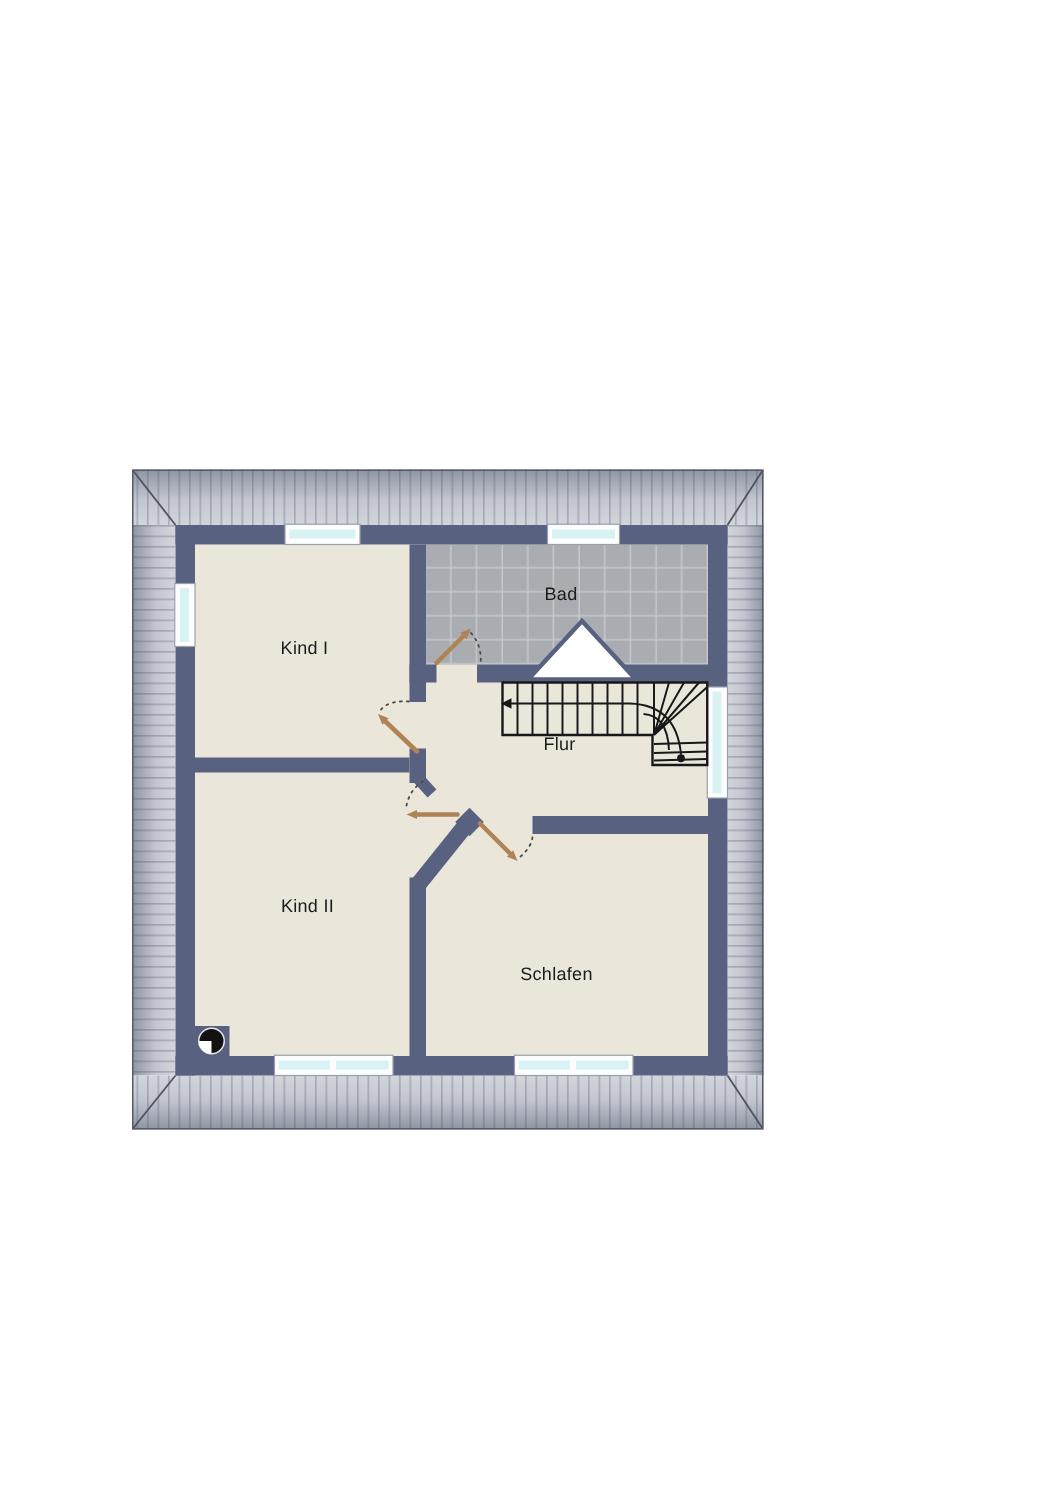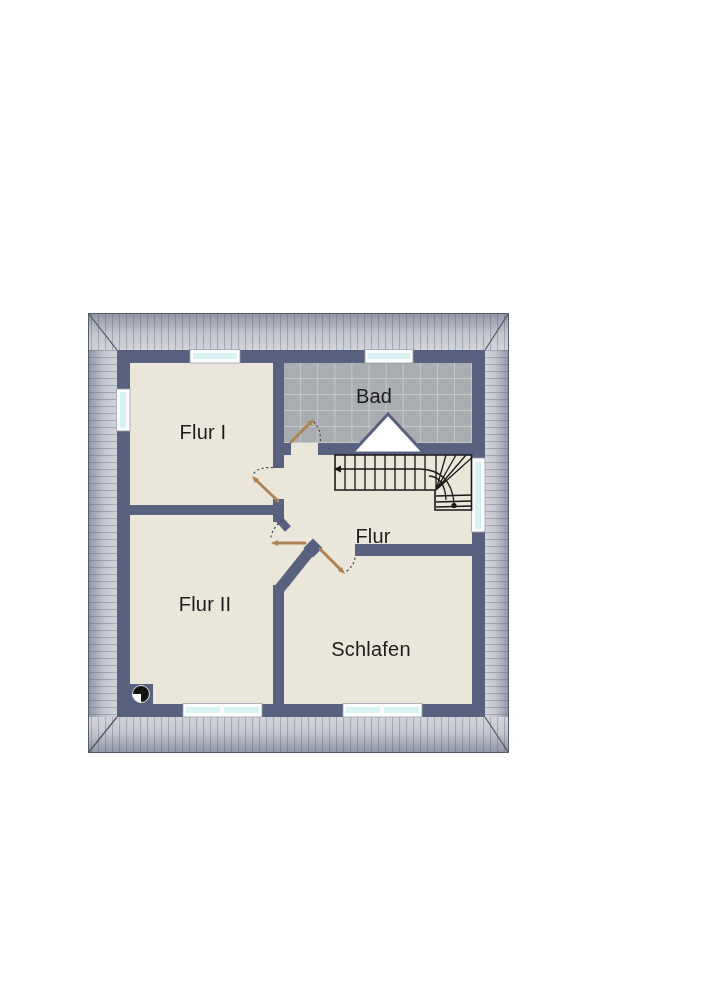--- a/index.html
+++ b/index.html
@@ -15,21 +15,21 @@
   .glass{fill:var(--c-window-glass,#d9f3f5);}
   .frame{fill:#fdfdfd;stroke:#99a0ac;stroke-width:0.8;}
   .stair{stroke:var(--c-stair-line,#181818);fill:none;stroke-width:1.6;}
   .stair-thin{stroke:var(--c-stair-line,#181818);fill:none;stroke-width:1.3;}
   .stair-fill{fill:var(--c-stair-line,#181818);}
   .leaf{stroke:var(--c-door,#b08355);stroke-width:3;fill:none;stroke-linecap:round;}
   .door-arrow{fill:var(--c-door,#b08355);}
   .swing{fill:none;stroke:#4a4a4a;stroke-width:1.2;stroke-dasharray:1.3 3.4;stroke-linecap:round;}
   .hip{stroke:#50545f;stroke-width:1.2;}
   .roof-outline{fill:none;stroke:#565a66;stroke-width:1;}
-  .room-label{position:absolute;font-size:20px;color:var(--c-label-text,#1b1b1b);
+  .room-label{position:absolute;font-size:12px;color:var(--c-label-text,#1b1b1b);
               transform:translate(-50%,-50%);white-space:nowrap;letter-spacing:0.2px;}
 </style>
 </head>
 <body>
 
 <div class="stage">
 <svg width="707" height="1000" viewBox="0 0 707 1000">
   <defs>
     <linearGradient id="gTop" x1="0" y1="0" x2="0" y2="1">
       <stop offset="0" style="stop-color:var(--c-roof-dark,#8f94a4)"></stop>
@@ -171,18 +171,18 @@
       <path class="swing" d="M282,521 Q272,527 270.5,540"></path>
     </g>
     <g>
       <path class="leaf" d="M320,549 L340,569"></path>
       <polygon class="door-arrow" points="345,574 337.9,571.1 342.1,566.9"></polygon>
       <path class="swing" d="M347,571 Q355,564 355,557"></path>
     </g>
   </g>
 </svg>
 
-<div class="room-label" style="left:203px;top:432px">Flur I</div>
+<div class="room-label" style="left:203px;top:432px">Kind I</div>
 <div class="room-label" style="left:374px;top:396px">Bad</div>
-<div class="room-label" style="left:373px;top:536px">Flur</div>
-<div class="room-label" style="left:205px;top:604px">Flur II</div>
+<div class="room-label" style="left:373px;top:496px">Flur</div>
+<div class="room-label" style="left:205px;top:604px">Kind II</div>
 <div class="room-label" style="left:371px;top:649px">Schlafen</div>
 </div>
 
 </body></html>

